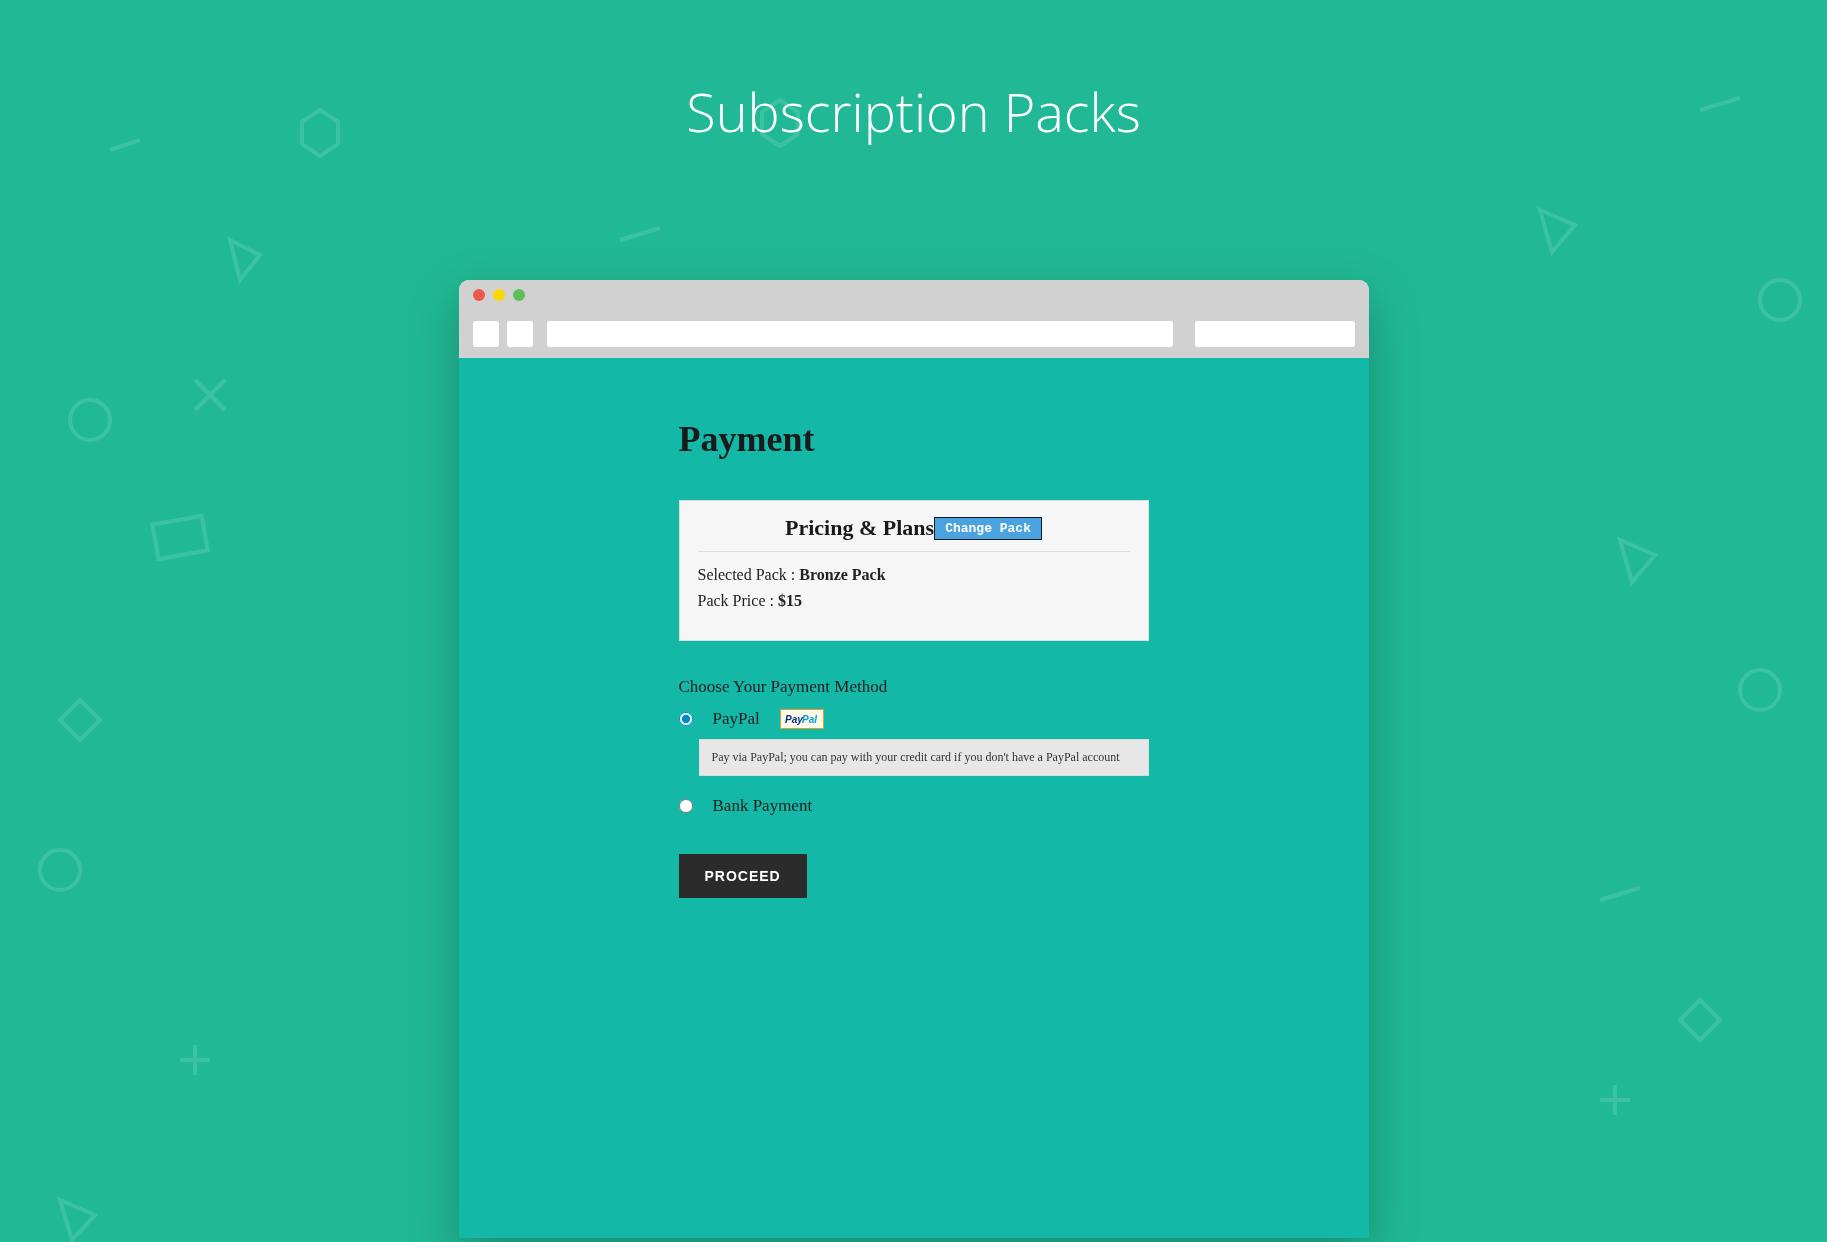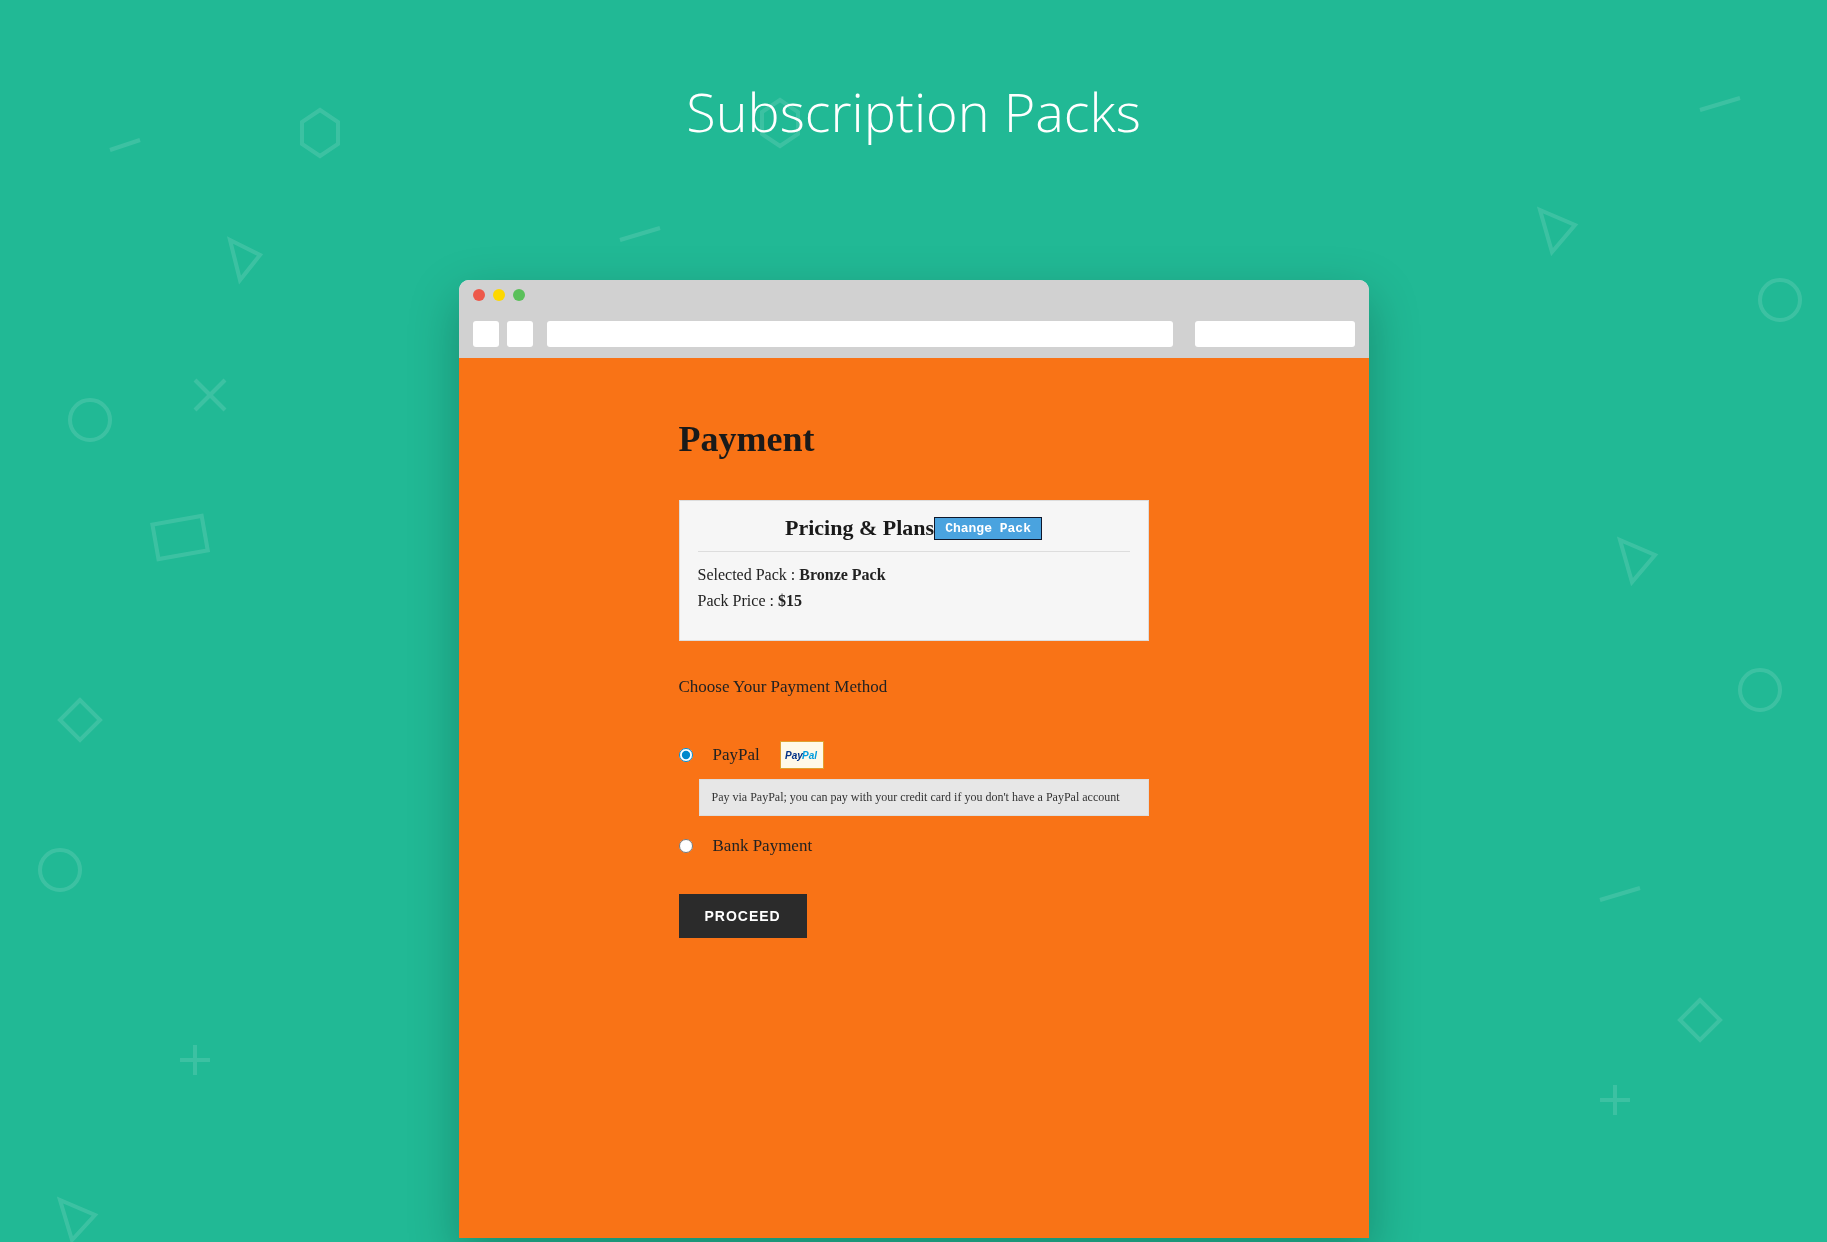--- a/index.html
+++ b/index.html
@@ -61,21 +61,21 @@
     background: #d1d1d1;
     display: flex;
     align-items: center;
     padding: 0 14px;
     gap: 8px;
   }
   .tb-square { width: 26px; height: 26px; background:#fff; border-radius:3px; }
   .tb-address { flex:1; height:26px; background:#fff; border-radius:3px; margin-left:6px; }
   .tb-right { width:160px; height:26px; background:#fff; border-radius:3px; margin-left:14px; }
   .page {
-    background:#f97316;
+    background:#14b8a6;
     padding: 60px 220px 80px 220px;
     min-height: 880px;
   }
   .page-title {
     font-size: 36px;
     font-weight: 700;
     color:#1a1a1a;
     margin-bottom: 40px;
     font-family: Georgia, 'Times New Roman', serif;
   }
@@ -112,21 +112,21 @@
   .card-row {
     font-size:16px;
     color:#222;
     margin-bottom:8px;
     font-family: Georgia, serif;
   }
   .card-row b { font-weight:700; }
   .section-label {
     font-size:17px;
     color:#222;
-    margin-bottom:44px;
+    margin-bottom:12px;
     font-family: Georgia, serif;
   }
   .pay-option {
     display:flex;
     align-items:center;
     gap:20px;
     margin-bottom:10px;
   }
   .pay-option input[type=radio]{
     width:14px; height:14px; accent-color:#0088cc;
@@ -135,21 +135,21 @@
     font-size:17px;
     color:#222;
     font-family: Georgia, serif;
   }
   .paypal-badge {
     display:inline-flex;
     align-items:center;
     border:1px solid #e0a030;
     background:#fff9e8;
     padding:1px 4px;
-    height:28px;
+    height:20px;
   }
   .paypal-badge svg { display:block; }
   .pay-desc {
     margin:10px 0 20px 20px;
     background:#e7e7e7;
     border:1px solid #ddd;
     padding:10px 12px;
     font-size:12px;
     color:#333;
     font-family: Georgia, serif;

